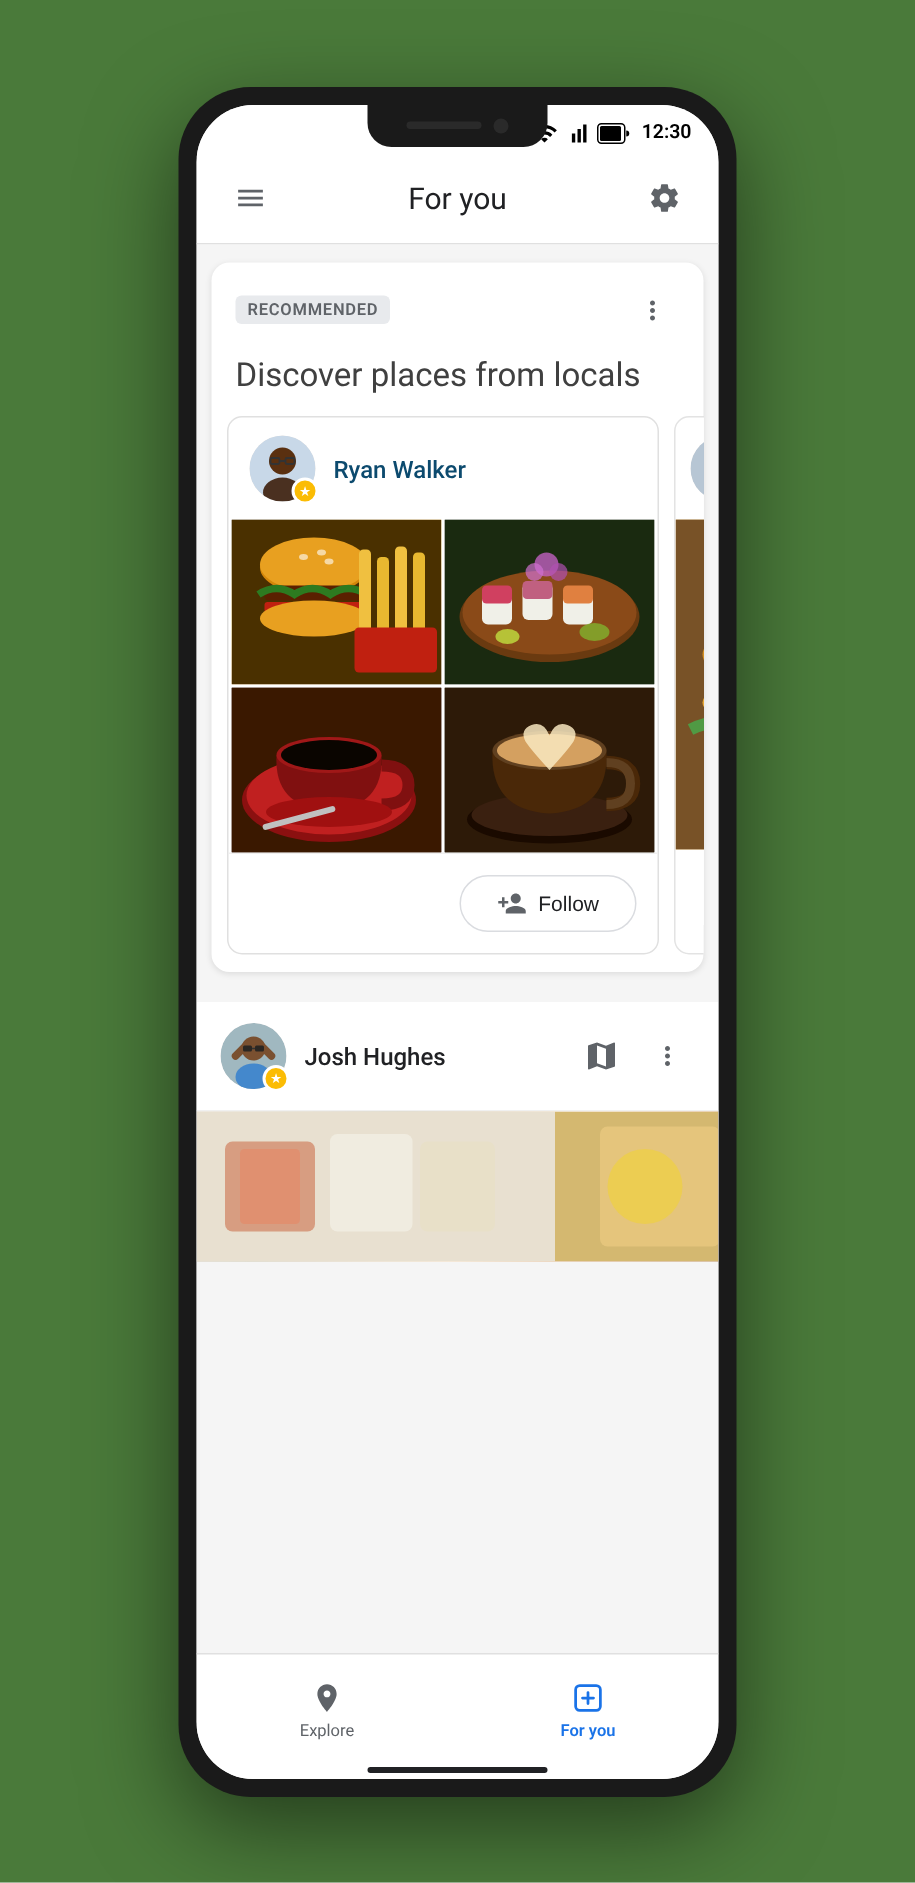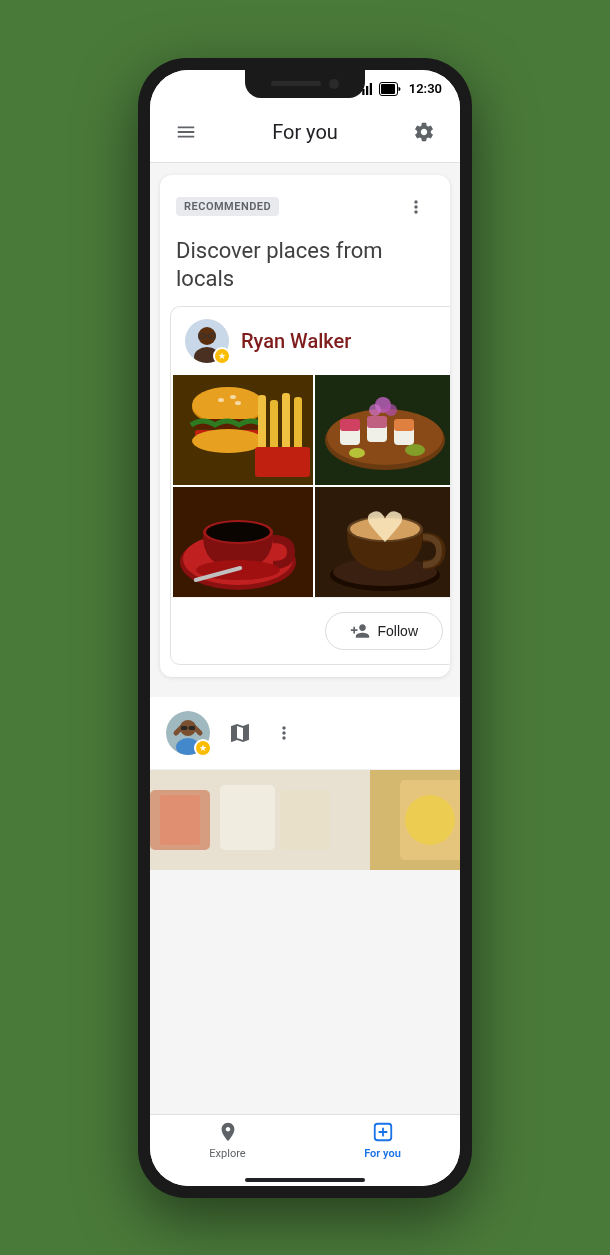--- a/index.html
+++ b/index.html
@@ -6,21 +6,21 @@
     * { box-sizing: border-box; margin: 0; padding: 0; }
     body {
       background: #4a7a3a;
       display: flex;
       justify-content: center;
       align-items: center;
       min-height: 100vh;
       font-family: 'Roboto', Arial, sans-serif;
     }
     .phone-shell {
-      width: 334px;
+      width: 372px;
       height: 1140px;
       background: #1a1a1a;
       border-radius: 48px;
       padding: 12px;
       position: relative;
       box-shadow: 0 20px 60px rgba(0,0,0,0.5);
     }
     .phone-screen {
       width: 100%;
       height: 100%;
@@ -186,23 +186,23 @@
       background: #fbbc04;
       border-radius: 50%;
       border: 2px solid #fff;
       display: flex;
       align-items: center;
       justify-content: center;
       font-size: 9px;
       color: #fff;
     }
     .guide-name {
-      font-size: 20px;
+      font-size: 16px;
       font-weight: 500;
-      color: #7f1d1d;
+      color: #0c4a6e;
     }
     
     .photo-grid {
       display: grid;
       grid-template-columns: 1fr 1fr;
       grid-template-rows: 110px 110px;
       gap: 2px;
       margin: 0 2px;
     }
     .photo-cell {
@@ -266,21 +266,21 @@
       background: #fff;
       border-top: 1px solid #e0e0e0;
       display: flex;
       flex-shrink: 0;
     }
     .nav-item {
       flex: 1;
       display: flex;
       flex-direction: column;
       align-items: center;
-      padding: 6px 0 12px;
+      padding: 18px 0 12px;
       cursor: pointer;
       gap: 4px;
     }
     .nav-item-label {
       font-size: 11px;
       color: #5f6368;
     }
     .nav-item-label.active {
       color: #1a73e8;
       font-weight: 600;
@@ -562,20 +562,21 @@
               <line x1="10" y1="22" x2="18" y2="14" stroke="#7a5030" stroke-width="5" stroke-linecap="round"></line>
               <line x1="34" y1="22" x2="26" y2="14" stroke="#7a5030" stroke-width="5" stroke-linecap="round"></line>
 
               <rect x="15" y="15" width="6" height="4" rx="1" fill="#222" opacity="0.9"></rect>
               <rect x="23" y="15" width="6" height="4" rx="1" fill="#222" opacity="0.9"></rect>
               <line x1="21" y1="17" x2="23" y2="17" stroke="#333" stroke-width="1"></line>
             </svg>
           </div>
           <div class="local-guide-badge">★</div>
         </div>
+        <span class="local-guide-row-name">Josh Hughes</span>
         <div class="row-actions">
           <div class="icon-btn">
             <svg width="24" height="24" viewBox="0 0 24 24" fill="#5f6368">
               <path d="M20.5 3l-.16.03L15 5.1 9 3 3.36 4.9c-.21.07-.36.25-.36.48V20.5c0 .28.22.5.5.5l.16-.03L9 18.9l6 2.1 5.64-1.9c.21-.07.36-.25.36-.48V3.5c0-.28-.22-.5-.5-.5zM15 19l-6-2.11V5l6 2.11V19z"></path>
             </svg>
           </div>
           <div class="icon-btn">
             <svg width="20" height="20" viewBox="0 0 24 24" fill="#5f6368">
               <path d="M12 8c1.1 0 2-.9 2-2s-.9-2-2-2-2 .9-2 2 .9 2 2 2zm0 2c-1.1 0-2 .9-2 2s.9 2 2 2 2-.9 2-2-.9-2-2-2zm0 6c-1.1 0-2 .9-2 2s.9 2 2 2 2-.9 2-2-.9-2-2-2z"></path>
             </svg>

